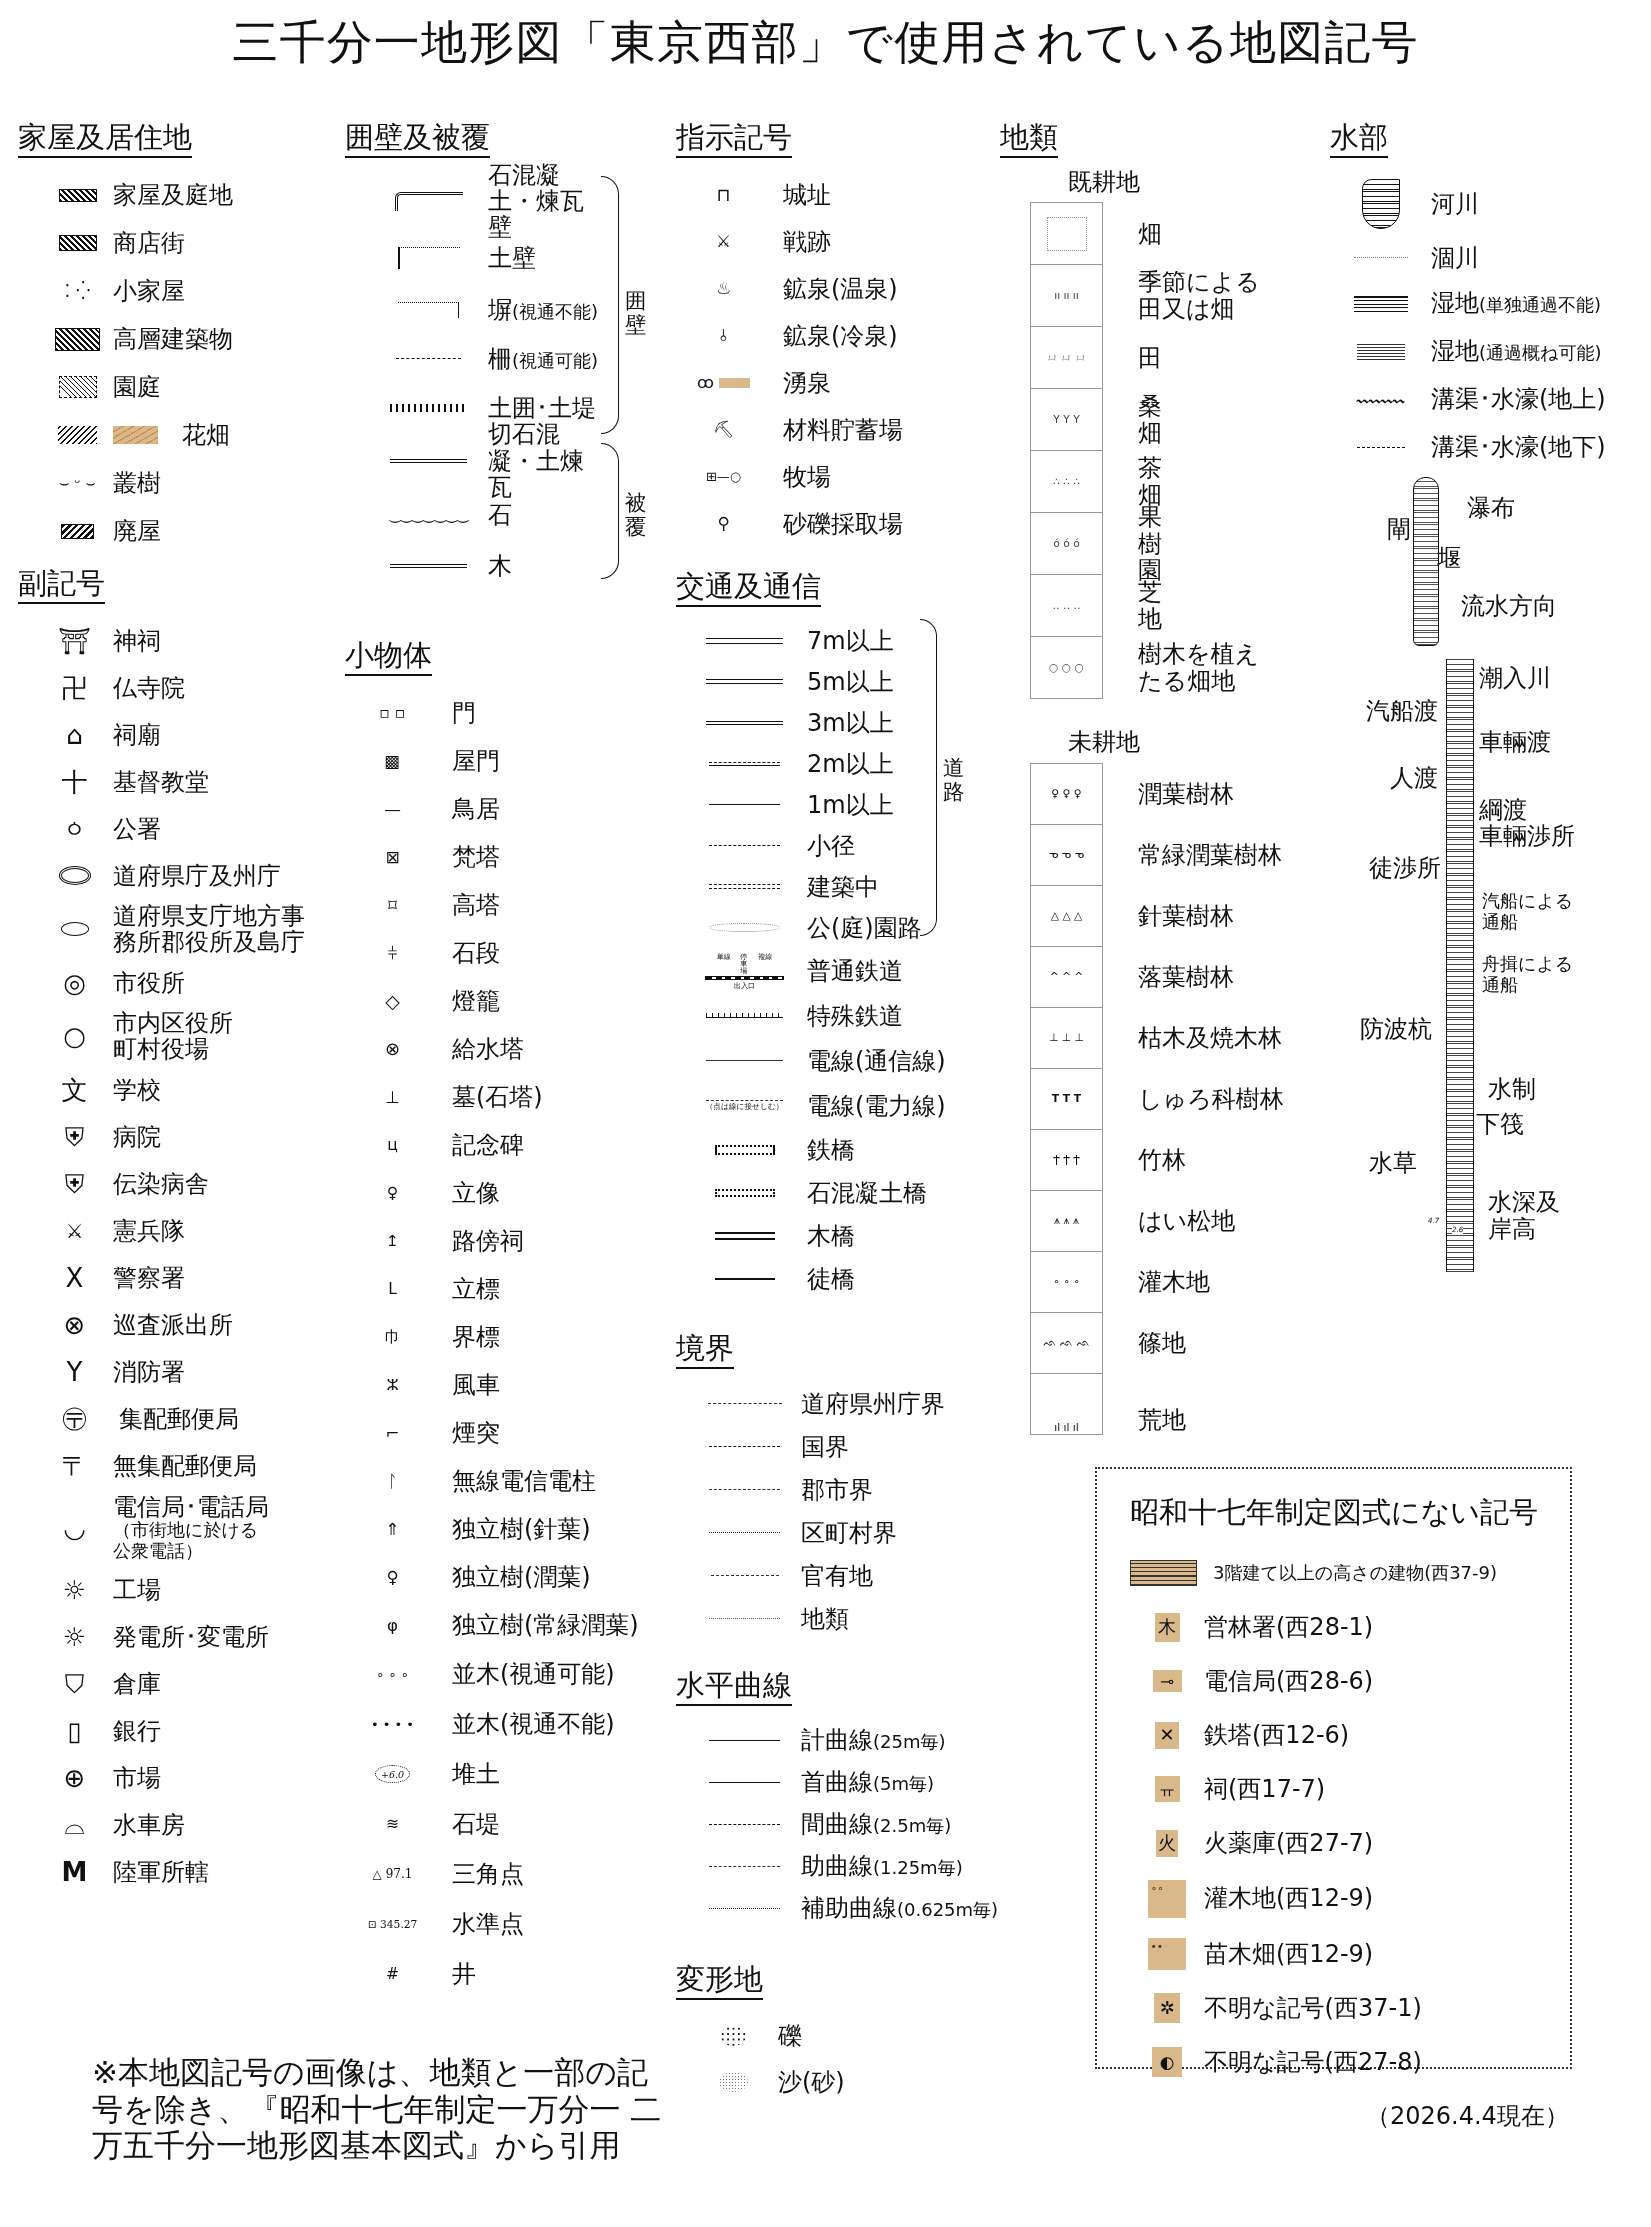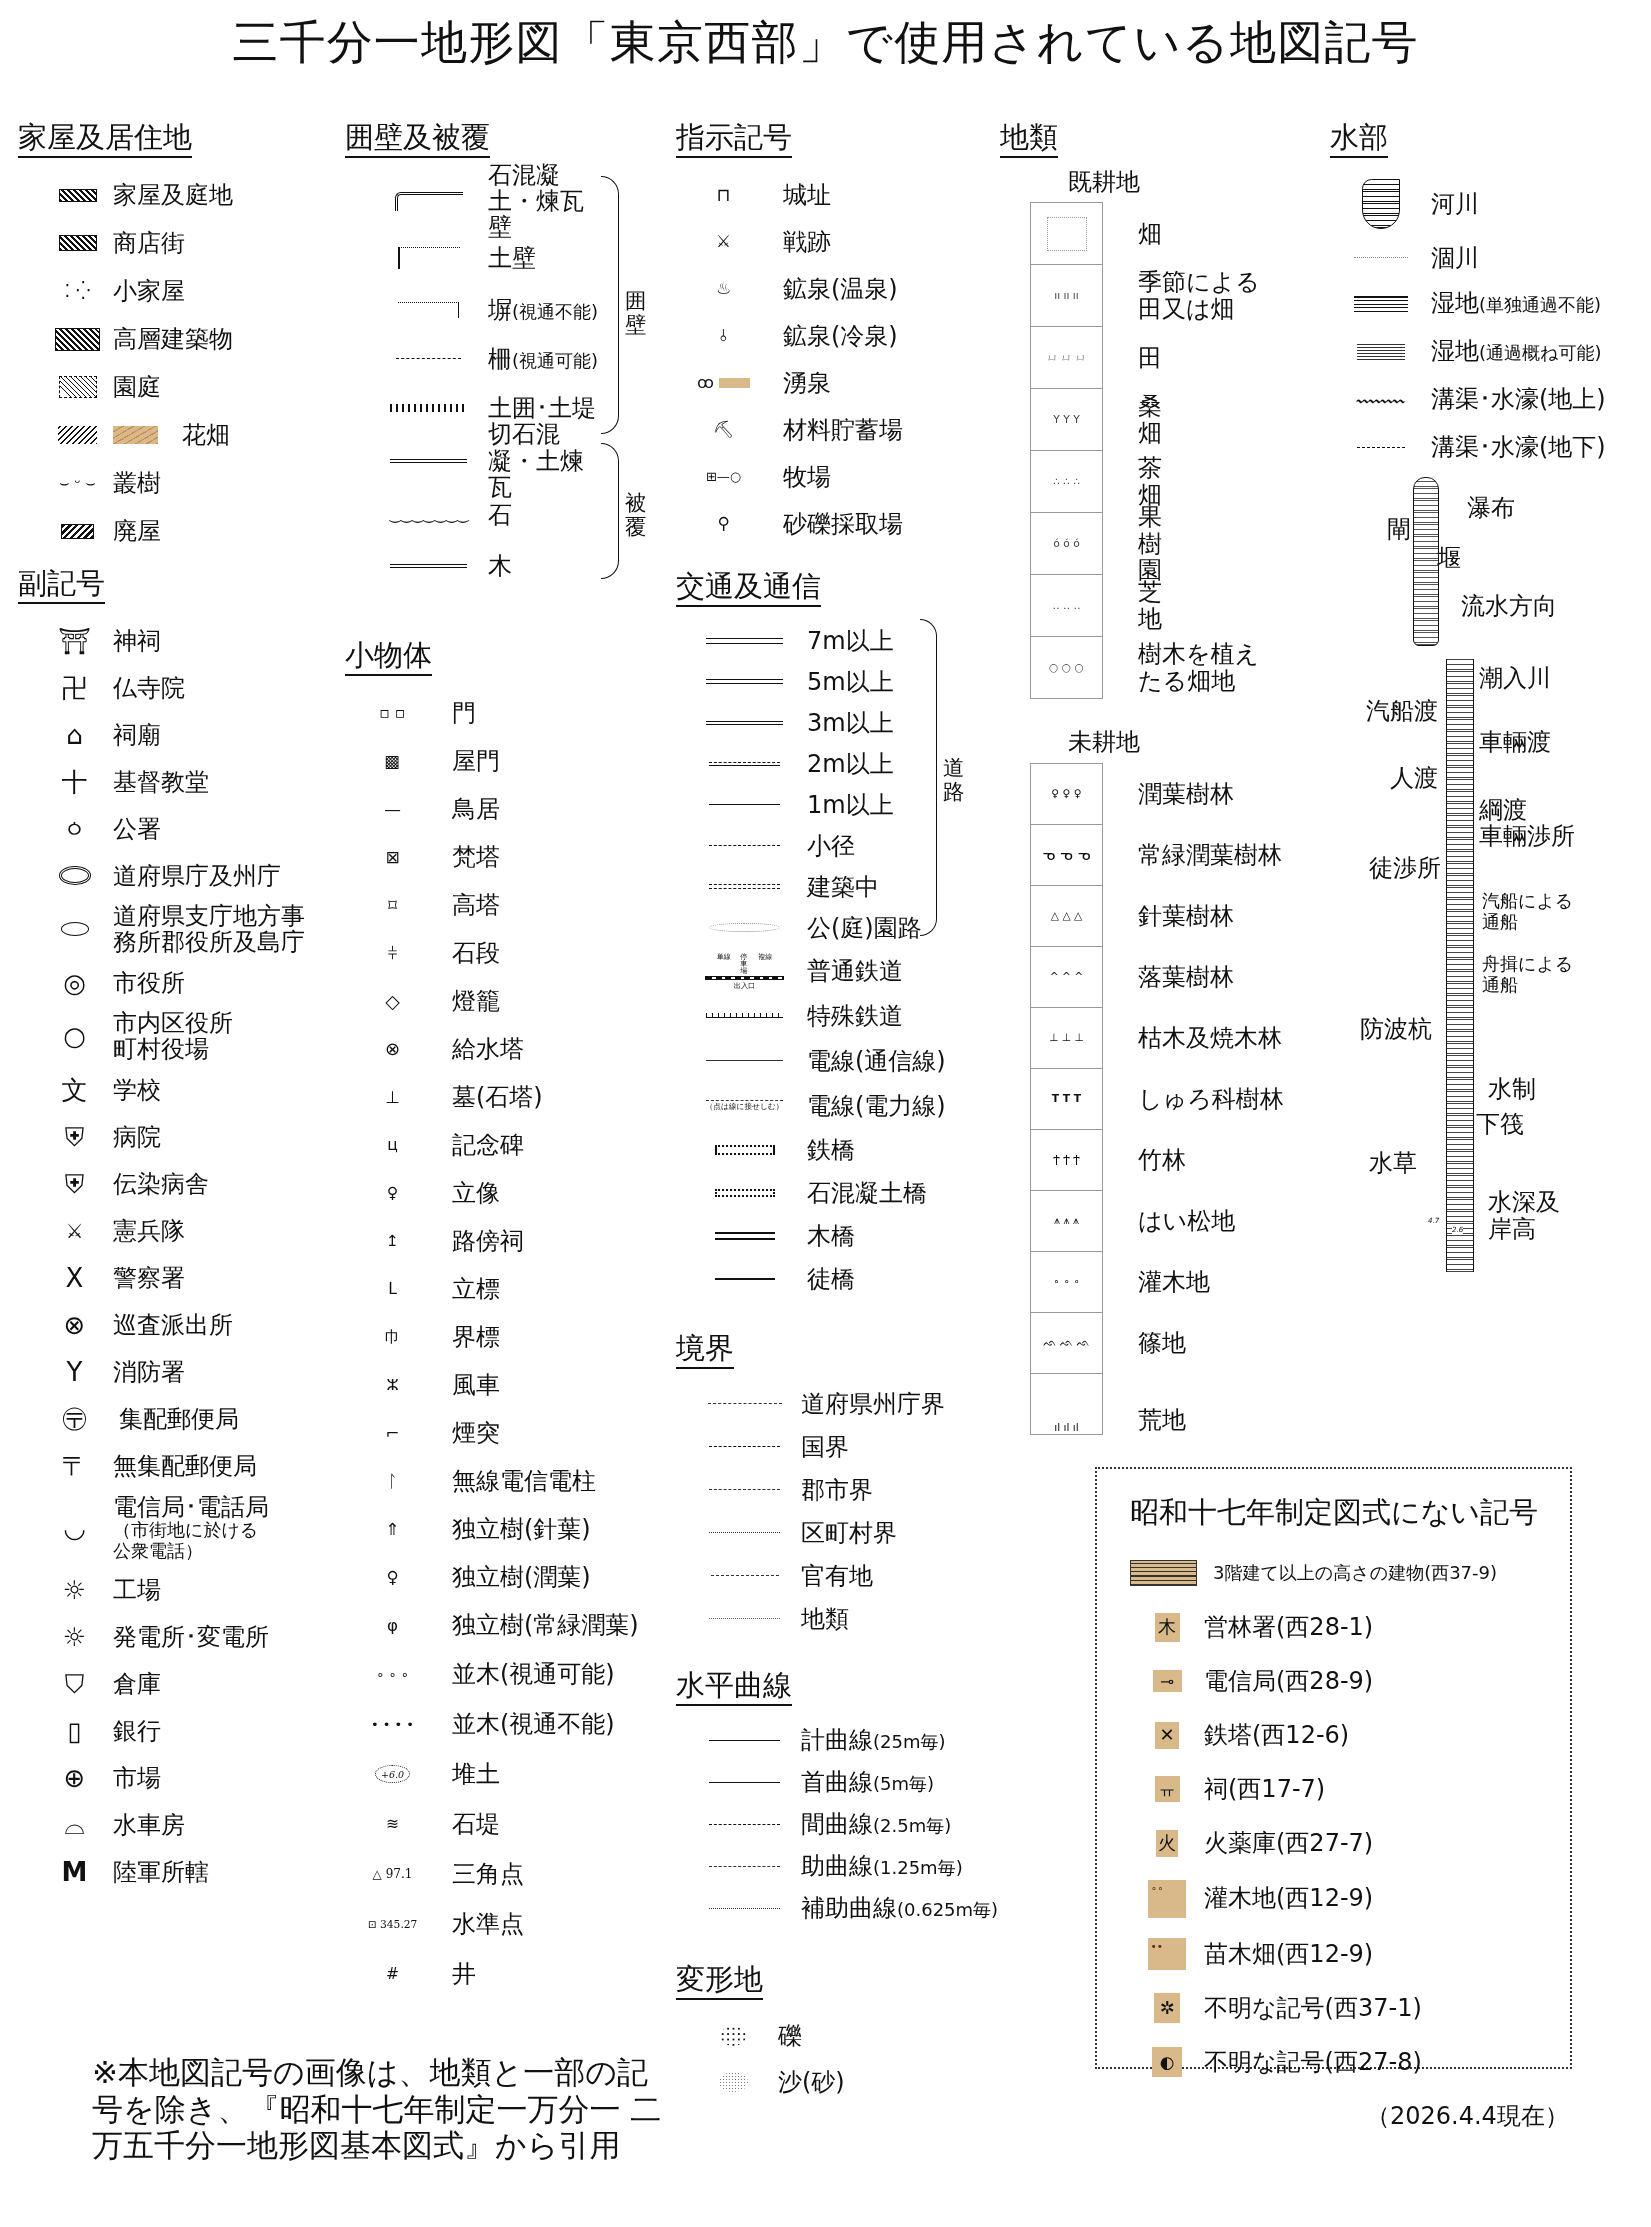--- a/index.html
+++ b/index.html
@@ -659,21 +659,21 @@
       </div>
   </div>
 
   <div class="lbl" style="margin-left:68px;margin-top:30px;margin-bottom:7.1px">未耕地</div>
   <div style="margin-left:30px;border:1.2px solid #999;width:71px;">
     <div class="row" style="height:60px;border-bottom:1.2px solid #999;">
         <div class="sym" style="width:71px;font-size:10.7px">♀ ♀ ♀</div>
         <div class="lbl" style="position:absolute;left:107px;white-space:nowrap">潤葉樹林</div>
       </div>
     <div class="row" style="height:60px;border-bottom:1.2px solid #999;">
-        <div class="sym" style="width:71px;font-size:15px">ᓀ ᓀ ᓀ</div>
+        <div class="sym" style="width:71px;font-size:11px">ᓀ ᓀ ᓀ</div>
         <div class="lbl" style="position:absolute;left:107px;white-space:nowrap">常緑潤葉樹林</div>
       </div>
     <div class="row" style="height:60px;border-bottom:1.2px solid #999;">
         <div class="sym" style="width:71px;font-size:10.7px">△ △ △</div>
         <div class="lbl" style="position:absolute;left:107px;white-space:nowrap">針葉樹林</div>
       </div>
     <div class="row" style="height:60px;border-bottom:1.2px solid #999;">
         <div class="sym" style="width:71px;font-size:10.7px">^ ^ ^</div>
         <div class="lbl" style="position:absolute;left:107px;white-space:nowrap">落葉樹林</div>
       </div>
@@ -788,21 +788,21 @@
     <div class="row" style="height:54px">
         <div class="sym" style="width:74px">
           <div class="paper g" style="width:25px;height:29px;font-size:18px;display:flex;align-items:center;justify-content:center">木</div>
         </div>
         <div class="lbl">営林署(西28-1)</div>
       </div>
     <div class="row" style="height:54px">
         <div class="sym" style="width:74px">
           <div class="paper g" style="width:29px;height:22.6px;font-size:16.7px;display:flex;align-items:center;justify-content:center">⊸</div>
         </div>
-        <div class="lbl">電信局(西28-9)</div>
+        <div class="lbl">電信局(西28-6)</div>
       </div>
     <div class="row" style="height:54px">
         <div class="sym" style="width:74px">
           <div class="paper g" style="width:24px;height:27px;font-size:18px;display:flex;align-items:center;justify-content:center">✕</div>
         </div>
         <div class="lbl">鉄塔(西12-6)</div>
       </div>
     <div class="row" style="height:54px">
         <div class="sym" style="width:74px">
           <div class="paper g" style="width:25px;height:26px;font-size:16.7px;display:flex;align-items:center;justify-content:center">ㅠ</div>

